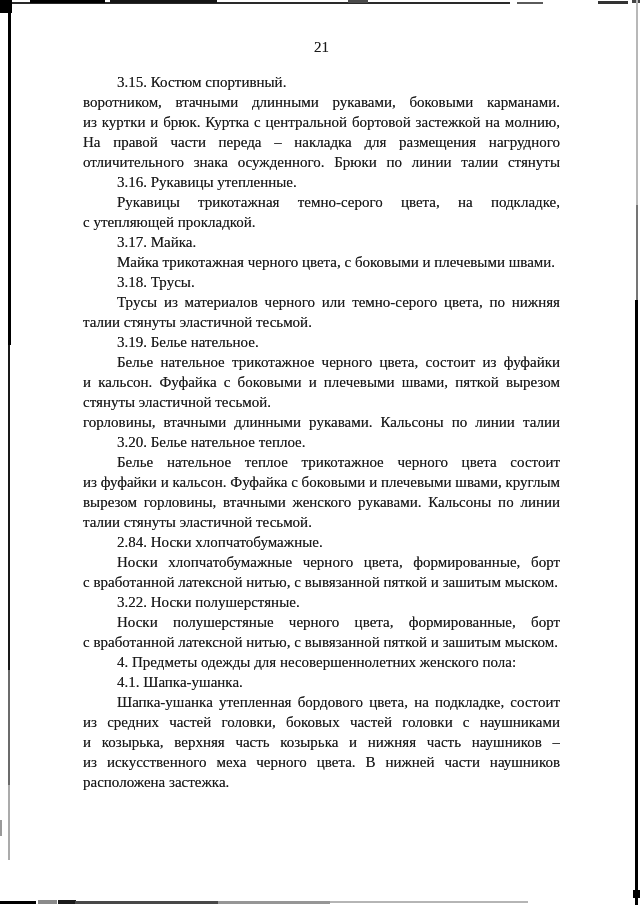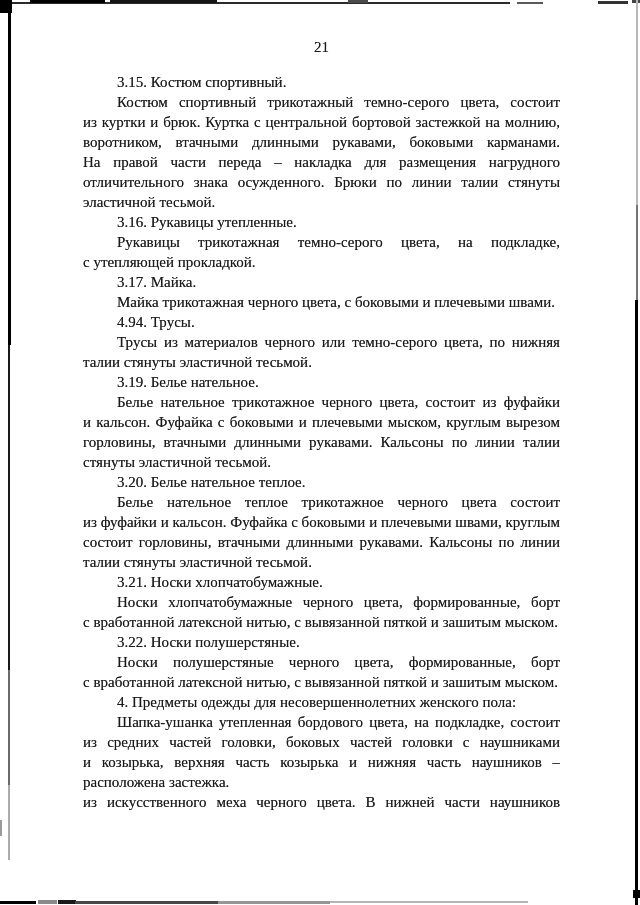--- a/index.html
+++ b/index.html
@@ -90,84 +90,85 @@
   <div class="art" id="b-seg5"></div>
   <div class="art" id="b-seg6"></div>
   <div class="art" id="b-mark"></div>
 
   <div class="pageno">21</div>
   <div id="text-block">
       <div class="para">
         <div class="line first last">3.15. Костюм спортивный.</div>
       </div>
       <div class="para">
-        <div class="line first">Костюм спортивный трикотажный темно-серого цвета, состоит</div>
+        <div class="line">воротником, втачными длинными рукавами, боковыми карманами.</div>
         <div class="line">из куртки и брюк. Куртка с центральной бортовой застежкой на молнию,</div>
-        <div class="line">воротником, втачными длинными рукавами, боковыми карманами.</div>
         <div class="line">На правой части переда – накладка для размещения нагрудного</div>
         <div class="line">отличительного знака осужденного. Брюки по линии талии стянуты</div>
-        <div class="line last">эластичной тесьмой.</div>
       </div>
       <div class="para">
         <div class="line first last">3.16. Рукавицы утепленные.</div>
       </div>
       <div class="para">
         <div class="line first">Рукавицы трикотажная темно-серого цвета, на подкладке,</div>
         <div class="line last">с утепляющей прокладкой.</div>
       </div>
       <div class="para">
         <div class="line first last">3.17. Майка.</div>
       </div>
       <div class="para">
         <div class="line first last">Майка трикотажная черного цвета, с боковыми и плечевыми швами.</div>
       </div>
       <div class="para">
-        <div class="line first last">4.94. Трусы.</div>
+        <div class="line first last">3.18. Трусы.</div>
       </div>
       <div class="para">
         <div class="line first">Трусы из материалов черного или темно-серого цвета, по нижняя</div>
         <div class="line last">талии стянуты эластичной тесьмой.</div>
       </div>
       <div class="para">
         <div class="line first last">3.19. Белье нательное.</div>
       </div>
       <div class="para">
         <div class="line first">Белье нательное трикотажное черного цвета, состоит из фуфайки</div>
-        <div class="line">и кальсон. Фуфайка с боковыми и плечевыми мыском, круглым вырезом</div>
+        <div class="line">и кальсон. Фуфайка с боковыми и плечевыми швами, пяткой вырезом</div>
+        <div class="line last">стянуты эластичной тесьмой.</div>
         <div class="line">горловины, втачными длинными рукавами. Кальсоны по линии талии</div>
-        <div class="line last">стянуты эластичной тесьмой.</div>
       </div>
       <div class="para">
         <div class="line first last">3.20. Белье нательное теплое.</div>
       </div>
       <div class="para">
         <div class="line first">Белье нательное теплое трикотажное черного цвета состоит</div>
         <div class="line">из фуфайки и кальсон. Фуфайка с боковыми и плечевыми швами, круглым</div>
-        <div class="line">состоит горловины, втачными длинными рукавами. Кальсоны по линии</div>
+        <div class="line">вырезом горловины, втачными женского рукавами. Кальсоны по линии</div>
         <div class="line last">талии стянуты эластичной тесьмой.</div>
       </div>
       <div class="para">
-        <div class="line first last">3.21. Носки хлопчатобумажные.</div>
+        <div class="line first last">2.84. Носки хлопчатобумажные.</div>
       </div>
       <div class="para">
         <div class="line first">Носки хлопчатобумажные черного цвета, формированные, борт</div>
         <div class="line last">с вработанной латексной нитью, с вывязанной пяткой и зашитым мыском.</div>
       </div>
       <div class="para">
         <div class="line first last">3.22. Носки полушерстяные.</div>
       </div>
       <div class="para">
         <div class="line first">Носки полушерстяные черного цвета, формированные, борт</div>
         <div class="line last">с вработанной латексной нитью, с вывязанной пяткой и зашитым мыском.</div>
       </div>
       <div class="para">
         <div class="line first last">4. Предметы одежды для несовершеннолетних женского пола:</div>
       </div>
       <div class="para">
+        <div class="line first last">4.1. Шапка-ушанка.</div>
+      </div>
+      <div class="para">
         <div class="line first">Шапка-ушанка утепленная бордового цвета, на подкладке, состоит</div>
         <div class="line">из средних частей головки, боковых частей головки с наушниками</div>
         <div class="line">и козырька, верхняя часть козырька и нижняя часть наушников –</div>
+        <div class="line">из искусственного меха черного цвета. В нижней части наушников</div>
         <div class="line last">расположена застежка.</div>
-        <div class="line">из искусственного меха черного цвета. В нижней части наушников</div>
       </div>
     </div>
 
 </div>
 
 </body></html>

